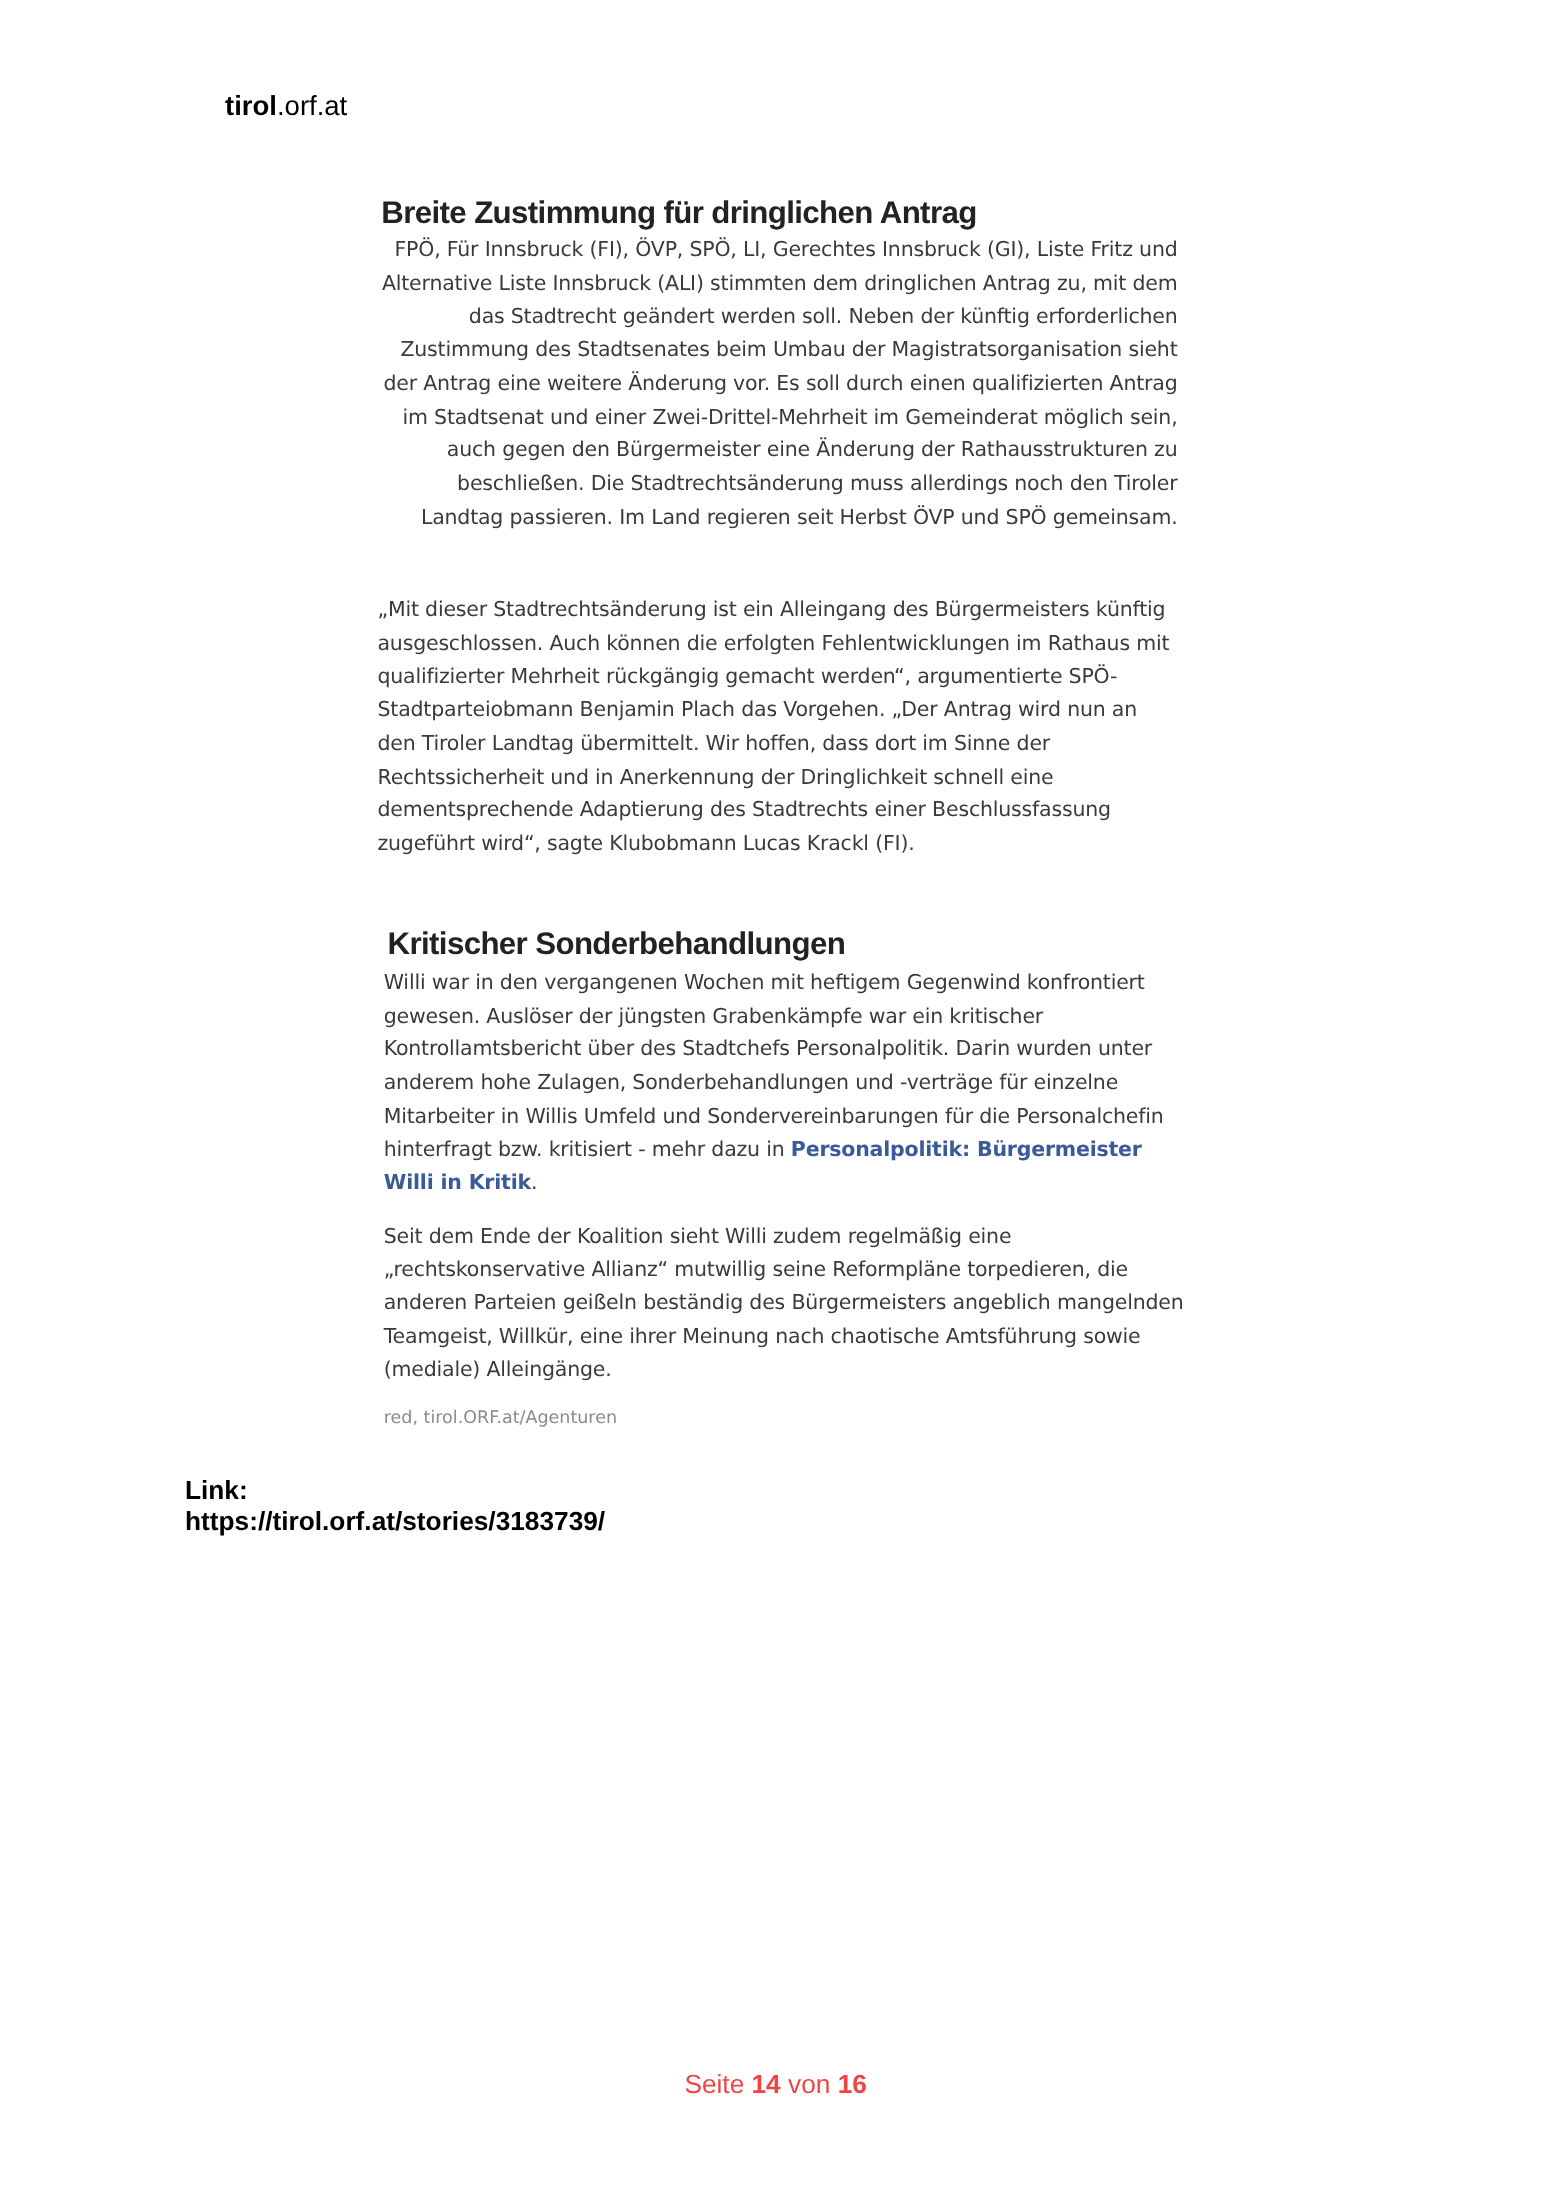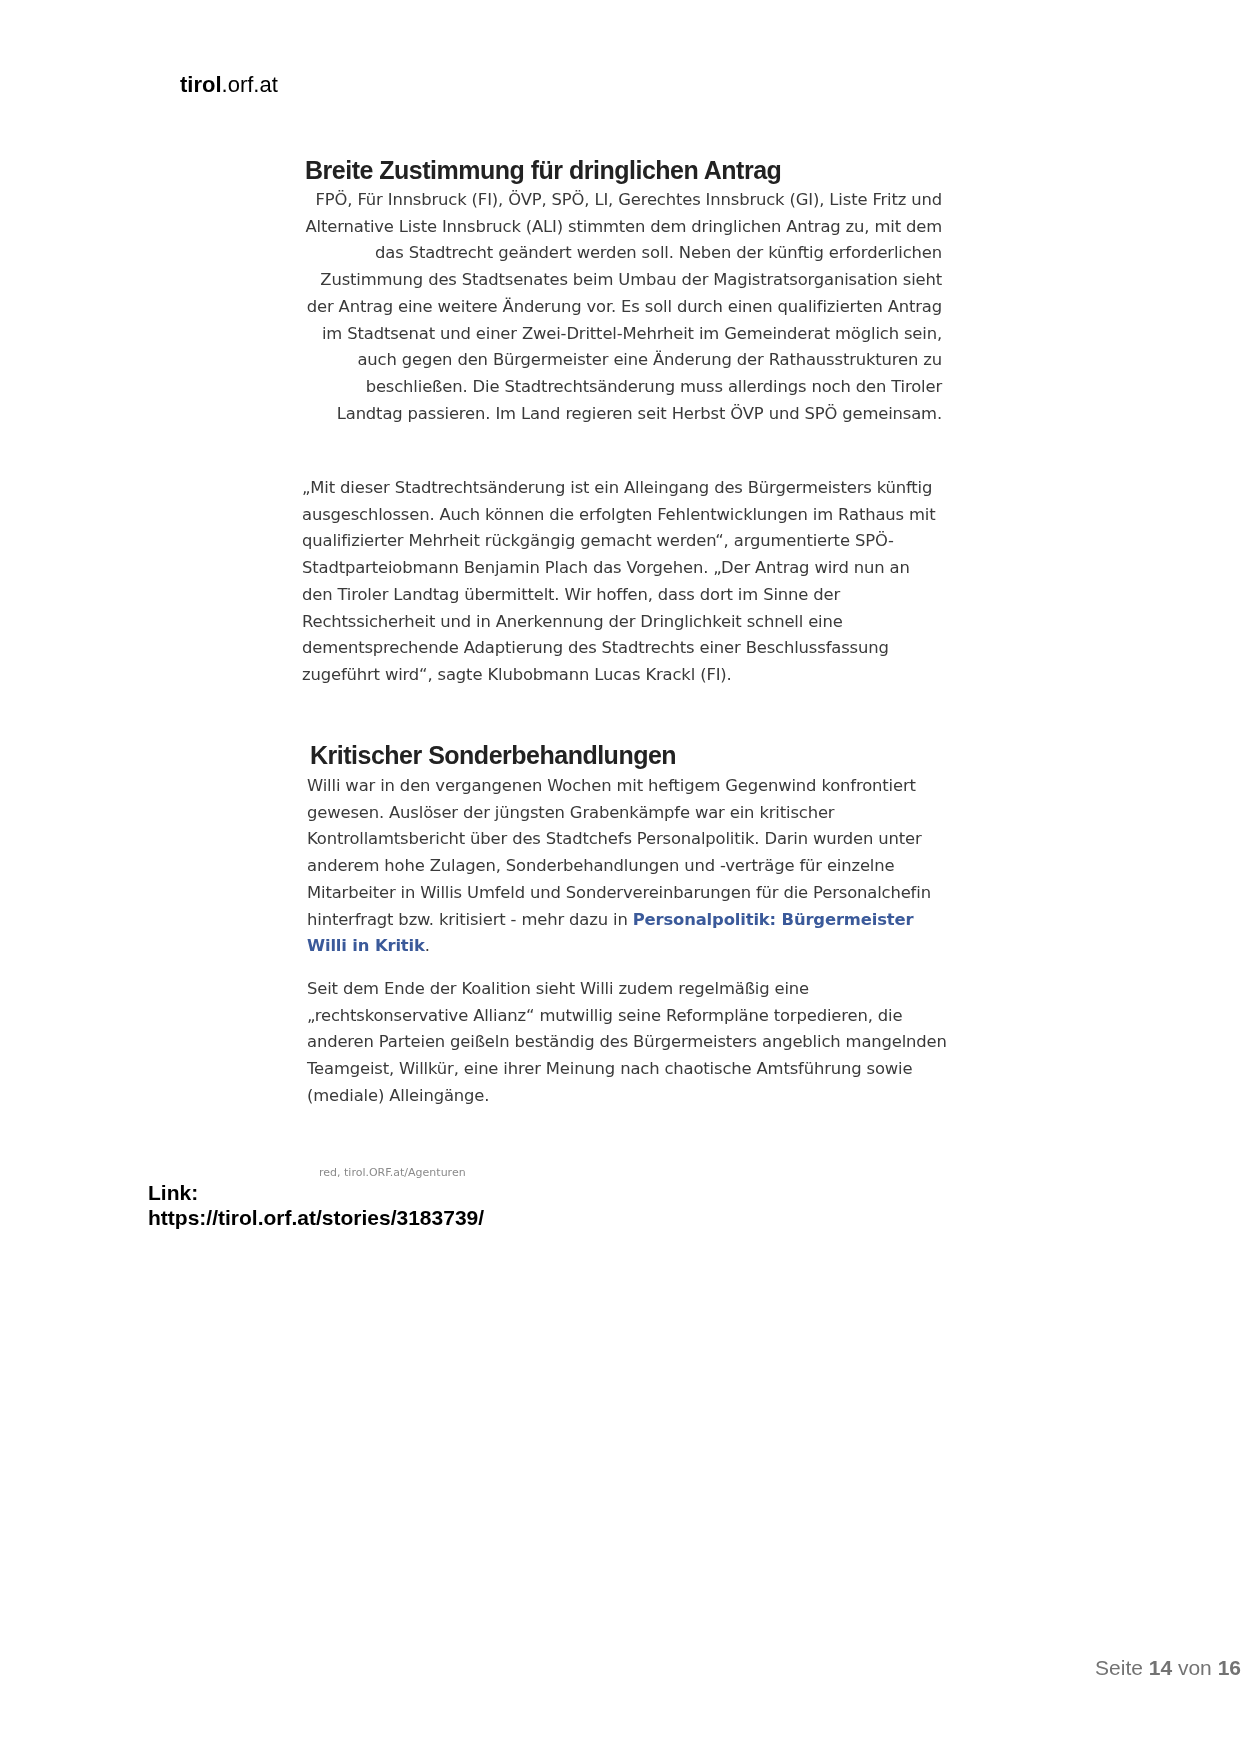--- a/index.html
+++ b/index.html
@@ -50,25 +50,24 @@
       letter-spacing: -0.15px;
     }
     .sec1-h { position: absolute; left: 0; top: 0; }
     .sec1-p1 { position: absolute; left: 0; top: 37px; width: 640px; text-align: right; }
     .sec1-p2 { position: absolute; left: 0; top: 325px; width: 640px; }
     .sec2-h { position: absolute; left: 5px; top: 585px; }
     .sec2-p1 { position: absolute; left: 5px; top: 623px; width: 640px; }
     .sec2-p2 { position: absolute; left: 5px; top: 826px; width: 640px; }
     .credit {
       position: absolute;
-      left: 17px;
+      left: 5px;
       top: 976px;
-      font-size: 11px;
+      font-size: 14px;
       color: #8a8a8a;
-      margin-top: 40px;
     }
     .article-link {
       color: #3b5a9a;
       font-weight: bold;
       text-decoration: none;
     }
 
     .link-block {
       position: absolute;
       left: 148px;
@@ -79,24 +78,24 @@
       color: #000;
     }
     .link-label { font-weight: bold; display: block; }
     .link-url { color: #000; text-decoration: none; display: block; font-weight: bold; }
 
     .page-footer {
       position: absolute;
       left: 0;
       width: 1241px;
       top: 1656px;
-      text-align: right;
+      text-align: center;
       font-family: "Liberation Sans", sans-serif;
       font-size: 21px;
-      color: #737373;
+      color: #ef4444;
     }
     .page-footer b { font-weight: bold; }
   </style>
 </head>
 <body>
 
 <div class="site-header">
   <b>tirol</b><span>.orf.at</span>
 </div>
 

